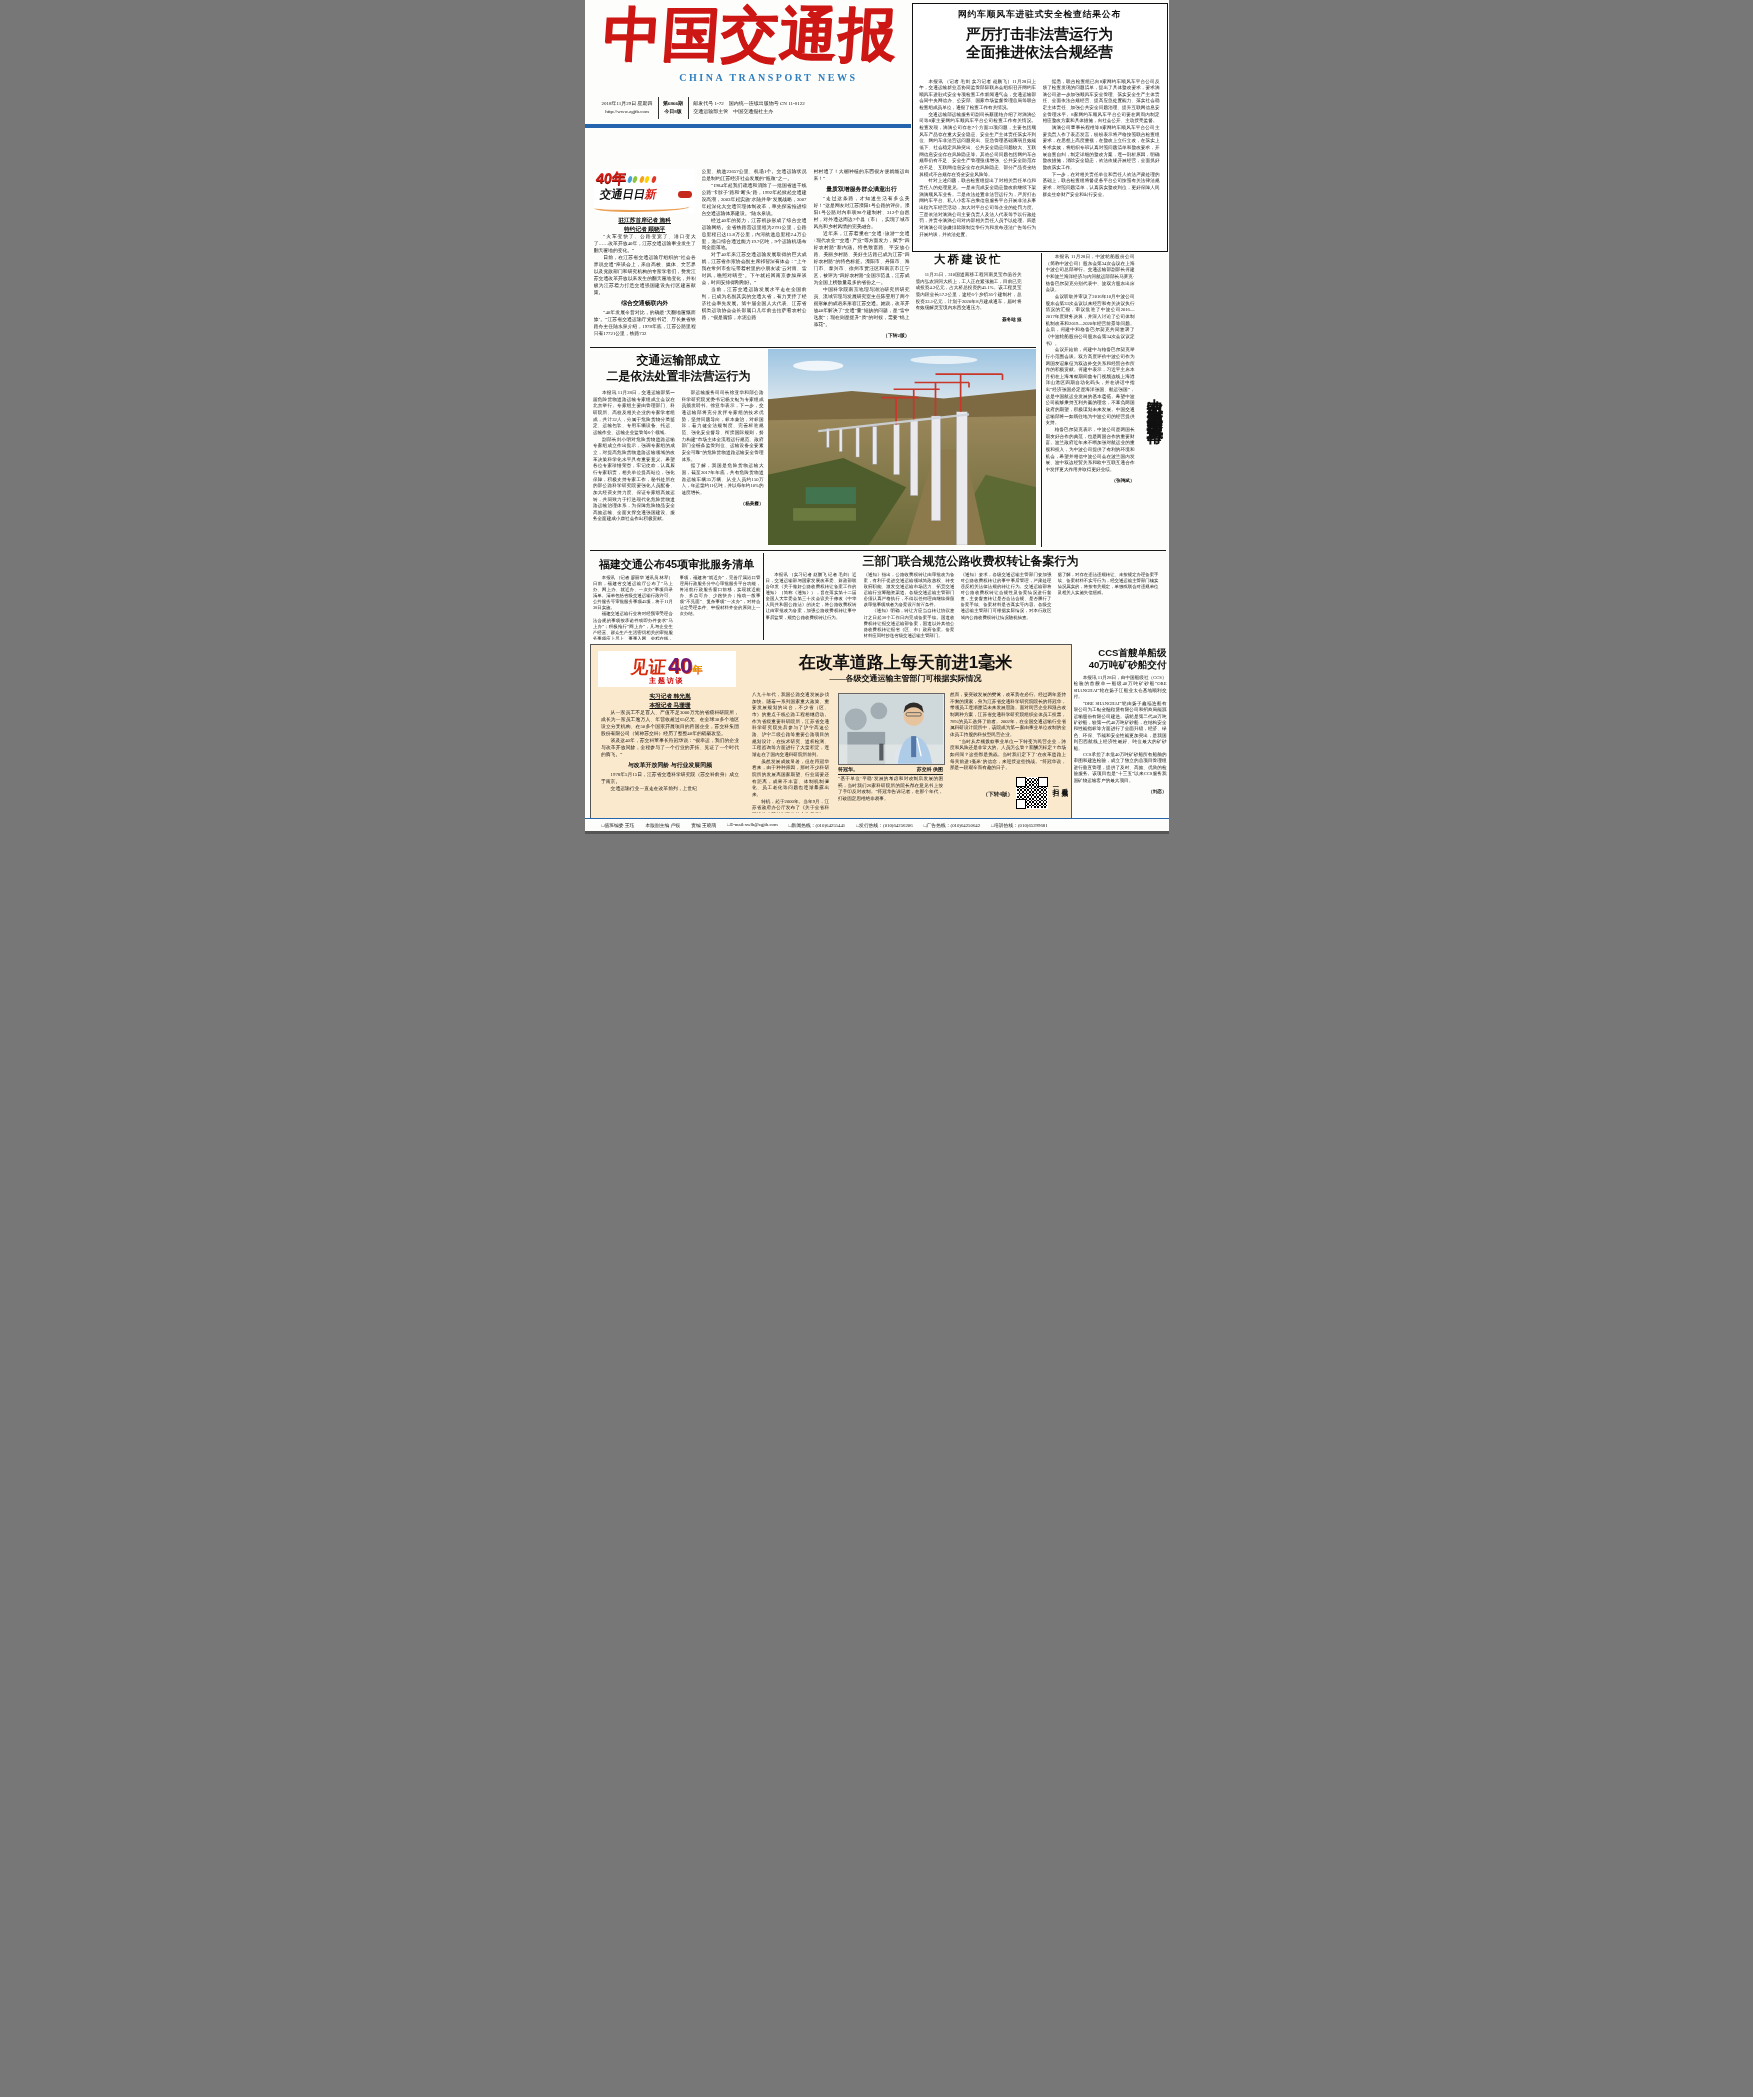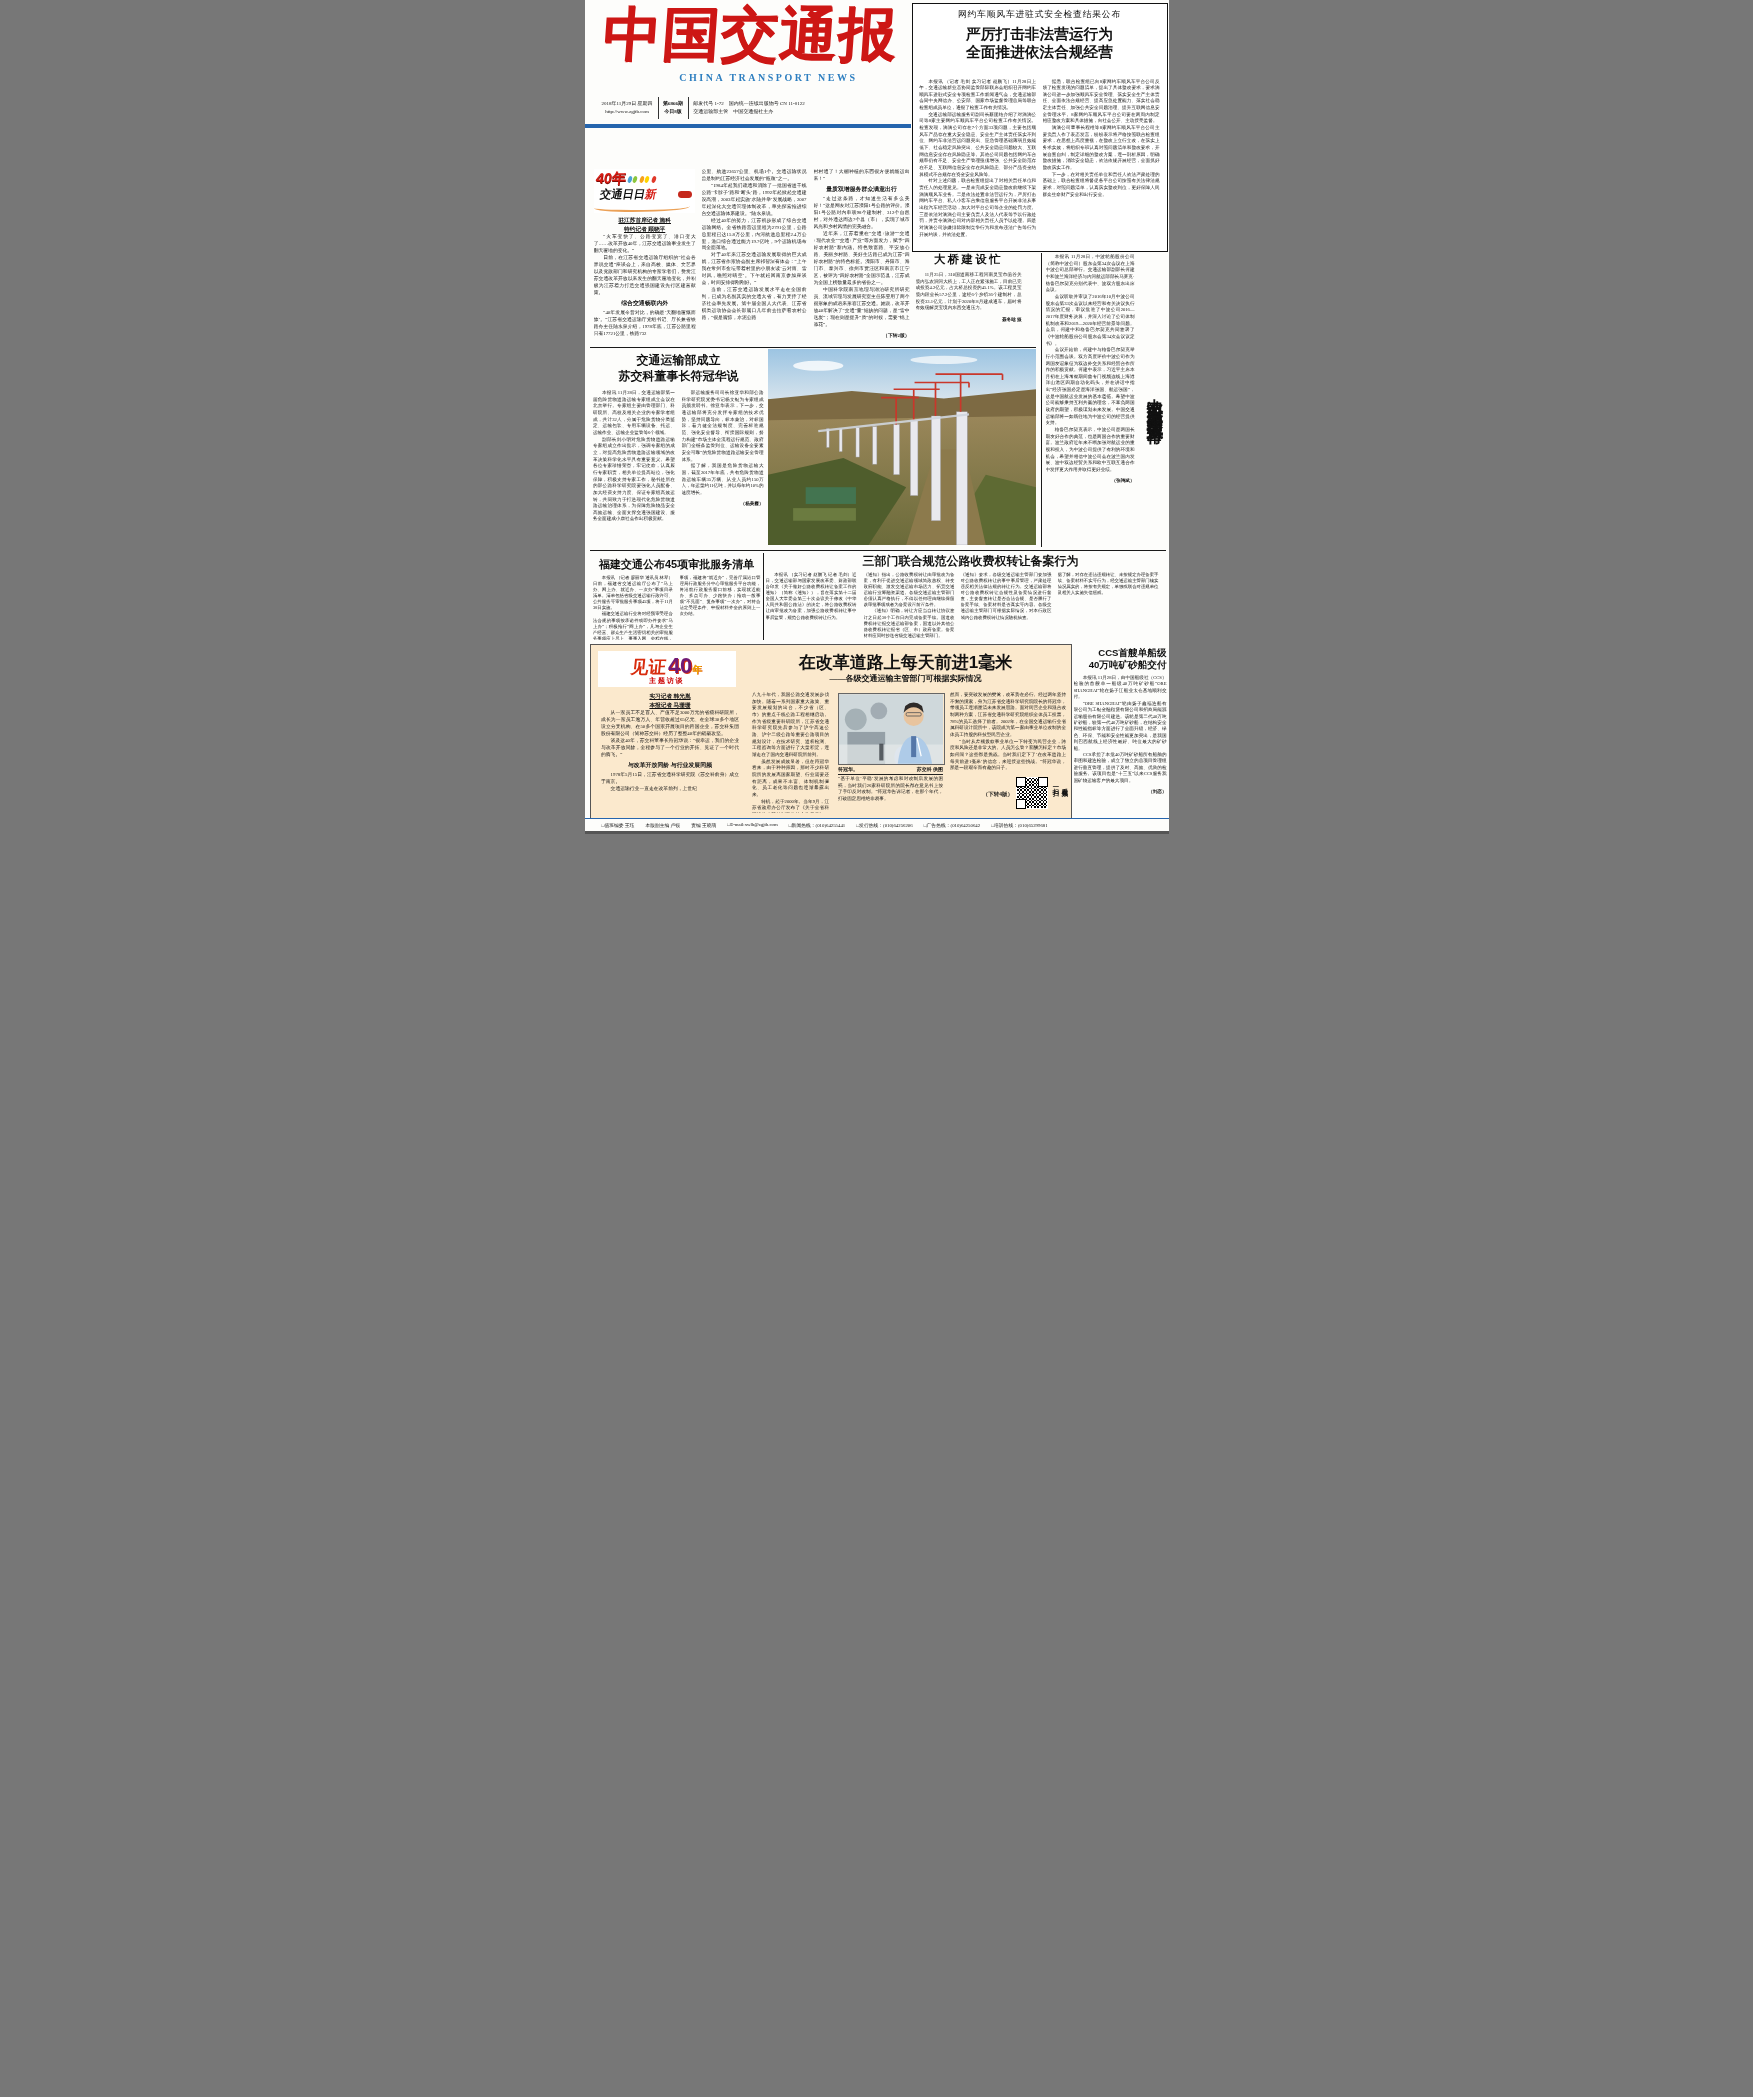--- a/index.html
+++ b/index.html
@@ -18,21 +18,21 @@
              transform:skewX(-4deg);display:inline-block;line-height:1.1;
              text-shadow:0.8px 0.8px 0 #cd1715;}
   #brand-en{left:63px;top:72px;width:210px;text-align:right;color:#2e7fc0;
             font-family:"Liberation Serif",serif;font-weight:bold;font-size:10px;letter-spacing:2.5px;}
   .mh-info{font-size:5px;line-height:1.7;}
   #mh-row{left:17px;top:97px;width:302px;height:22px;display:flex;align-items:center;}
   .vsep{width:0.4px;background:#333;align-self:stretch;margin:0 5px;}
   #bluebar{left:0;top:124px;width:326px;height:3.8px;background:#2565ae;}
   
   #didi{left:327px;top:2.5px;width:254px;height:247px;border:0.8px solid #111;background:#fff;}
-  #didi .kicker{text-align:center;font-size:8.8px;letter-spacing:0.8px;margin-top:5.9px;font-weight:normal;}
+  #didi .kicker{text-align:center;font-size:8.8px;letter-spacing:0.8px;margin-top:5.9px;font-weight:bold;}
   #didi h1{font-family:"Liberation Sans","DejaVu Sans",sans-serif;text-align:center;
            font-size:14.7px;line-height:1.22;margin:4.2px 0 5px 0;font-weight:900;}
   
   #main-hl{left:5.9px;top:133px;width:317px;text-align:center;font-family:"Liberation Sans","DejaVu Sans",sans-serif;
            font-weight:900;font-size:19px;letter-spacing:0.4px;}
   #logo40{left:9.2px;top:169px;width:101px;height:44px;background:#fff;}
   #logo40 .y40{font-family:"Liberation Sans",sans-serif;font-weight:900;font-size:14.3px;color:#d61a12;
                text-shadow:0.4px 0.8px 0 #7d0b06;display:inline-block;transform:skewX(-8deg);}
   #logo40 .dots span{display:inline-block;width:3.8px;height:6.7px;border-radius:50%;margin-right:1.3px;transform:rotate(18deg);}
   #logo40 .jtrr{font-family:"Liberation Sans",sans-serif;font-weight:900;font-size:11.3px;color:#111;
@@ -175,21 +175,21 @@
     <p class="para">“走过这条路，才知道生活有多么美好！”这是网友对江苏溧阳1号公路的评价。溧阳1号公路对内串联98个建制村、312个自然村，对外通达周边7个县（市），实现了城市风光和乡村风情的完美融合。</p>
     <p class="para">近年来，江苏着重在“交通+旅游”“交通+现代农业”“交通+产业”等方面发力，赋予“四好农村路”新内涵。特色致富路、平安放心路、美丽乡村路、美好生活路已成为江苏“四好农村路”的特色标签。溧阳市、丹阳市、海门市、泰兴市、徐州市贾汪区和南京市江宁区，被评为“四好农村路”全国示范县，江苏成为全国上榜数量最多的省份之一。</p>
     <p class="para">中国科学院南京地理与湖泊研究所研究员、流域管理与发展研究室主任陈雯用了两个很形象的成语来形容江苏交通。她说，改革开放40年解决了“交通”量“短缺的问题，是“雪中送炭”；现在则是提升“质”的时候，需要“锦上添花”。</p>
     <p class="jump">（下转2版）</p>
   </div>
 
   <div class="rule" style="left:5.5px;top:347px;width:446px;height:0.8px;"></div>
 
   <div class="abs" id="exp-hl">
     <div>交通运输部成立</div>
-    <div>苏交科董事长符冠华说</div>
+    <div>二是依法处置非法营运行为</div>
   </div>
   <div class="col jt" style="left:8.4px;top:390px;width:82px;height:156px;font-size:4.6px;">
     <p class="para">本报讯 11月28日，交通运输部第一届危险货物道路运输专家组成立会议在北京举行。专家组主要由管理部门、科研院所、高校及相关企业的专家学者组成，共计32人，分属于危险货物分类鉴定、运输包装、专用车辆设备、托运、运输作业、运输企业监管等6个领域。</p>
     <p class="para">副部长刘小明对危险货物道路运输专家组成立作出批示，强调专家组的成立，对提高危险货物道路运输领域的改革决策科学化水平具有重要意义。希望各位专家珍惜荣誉，牢记使命，认真履行专家职责，相关单位提高站位，强化保障，积极支持专家工作，秘书处所在的部公路科学研究院要强化人员配备、加大经费支持力度、保证专家组高效运转，共同致力于打造现代化危险货物道路运输治理体系，为保障危险物品安全高效运输、全面支撑交通强国建设、服务全面建成小康社会作出积极贡献。</p>
   </div>
   <div class="col jt" style="left:97px;top:390px;width:82px;height:156px;font-size:4.6px;">
     <p class="para">部运输服务司司长徐亚华和部公路科学研究院党委书记杨文银为专家组成员颁发聘书。徐亚华表示，下一步，交通运输部将充分发挥专家组的技术优势，坚持问题导向，标本兼治，对标国际，着力健全法规制度、完善标准规范、强化安全督导、衔接国际规则，努力构建“市场主体全流程运行规范、政府部门全链条监管到位、运输设备全要素安全可靠”的危险货物道路运输安全管理体系。</p>
     <p class="para">据了解，我国是危险货物运输大国，截至2017年年底，共有危险货物道路运输车辆35万辆、从业人员约150万人，年运量约11亿吨，并以每年约10%的速度增长。</p>
     <p class="credit">（杨美霞）</p>
   </div>

